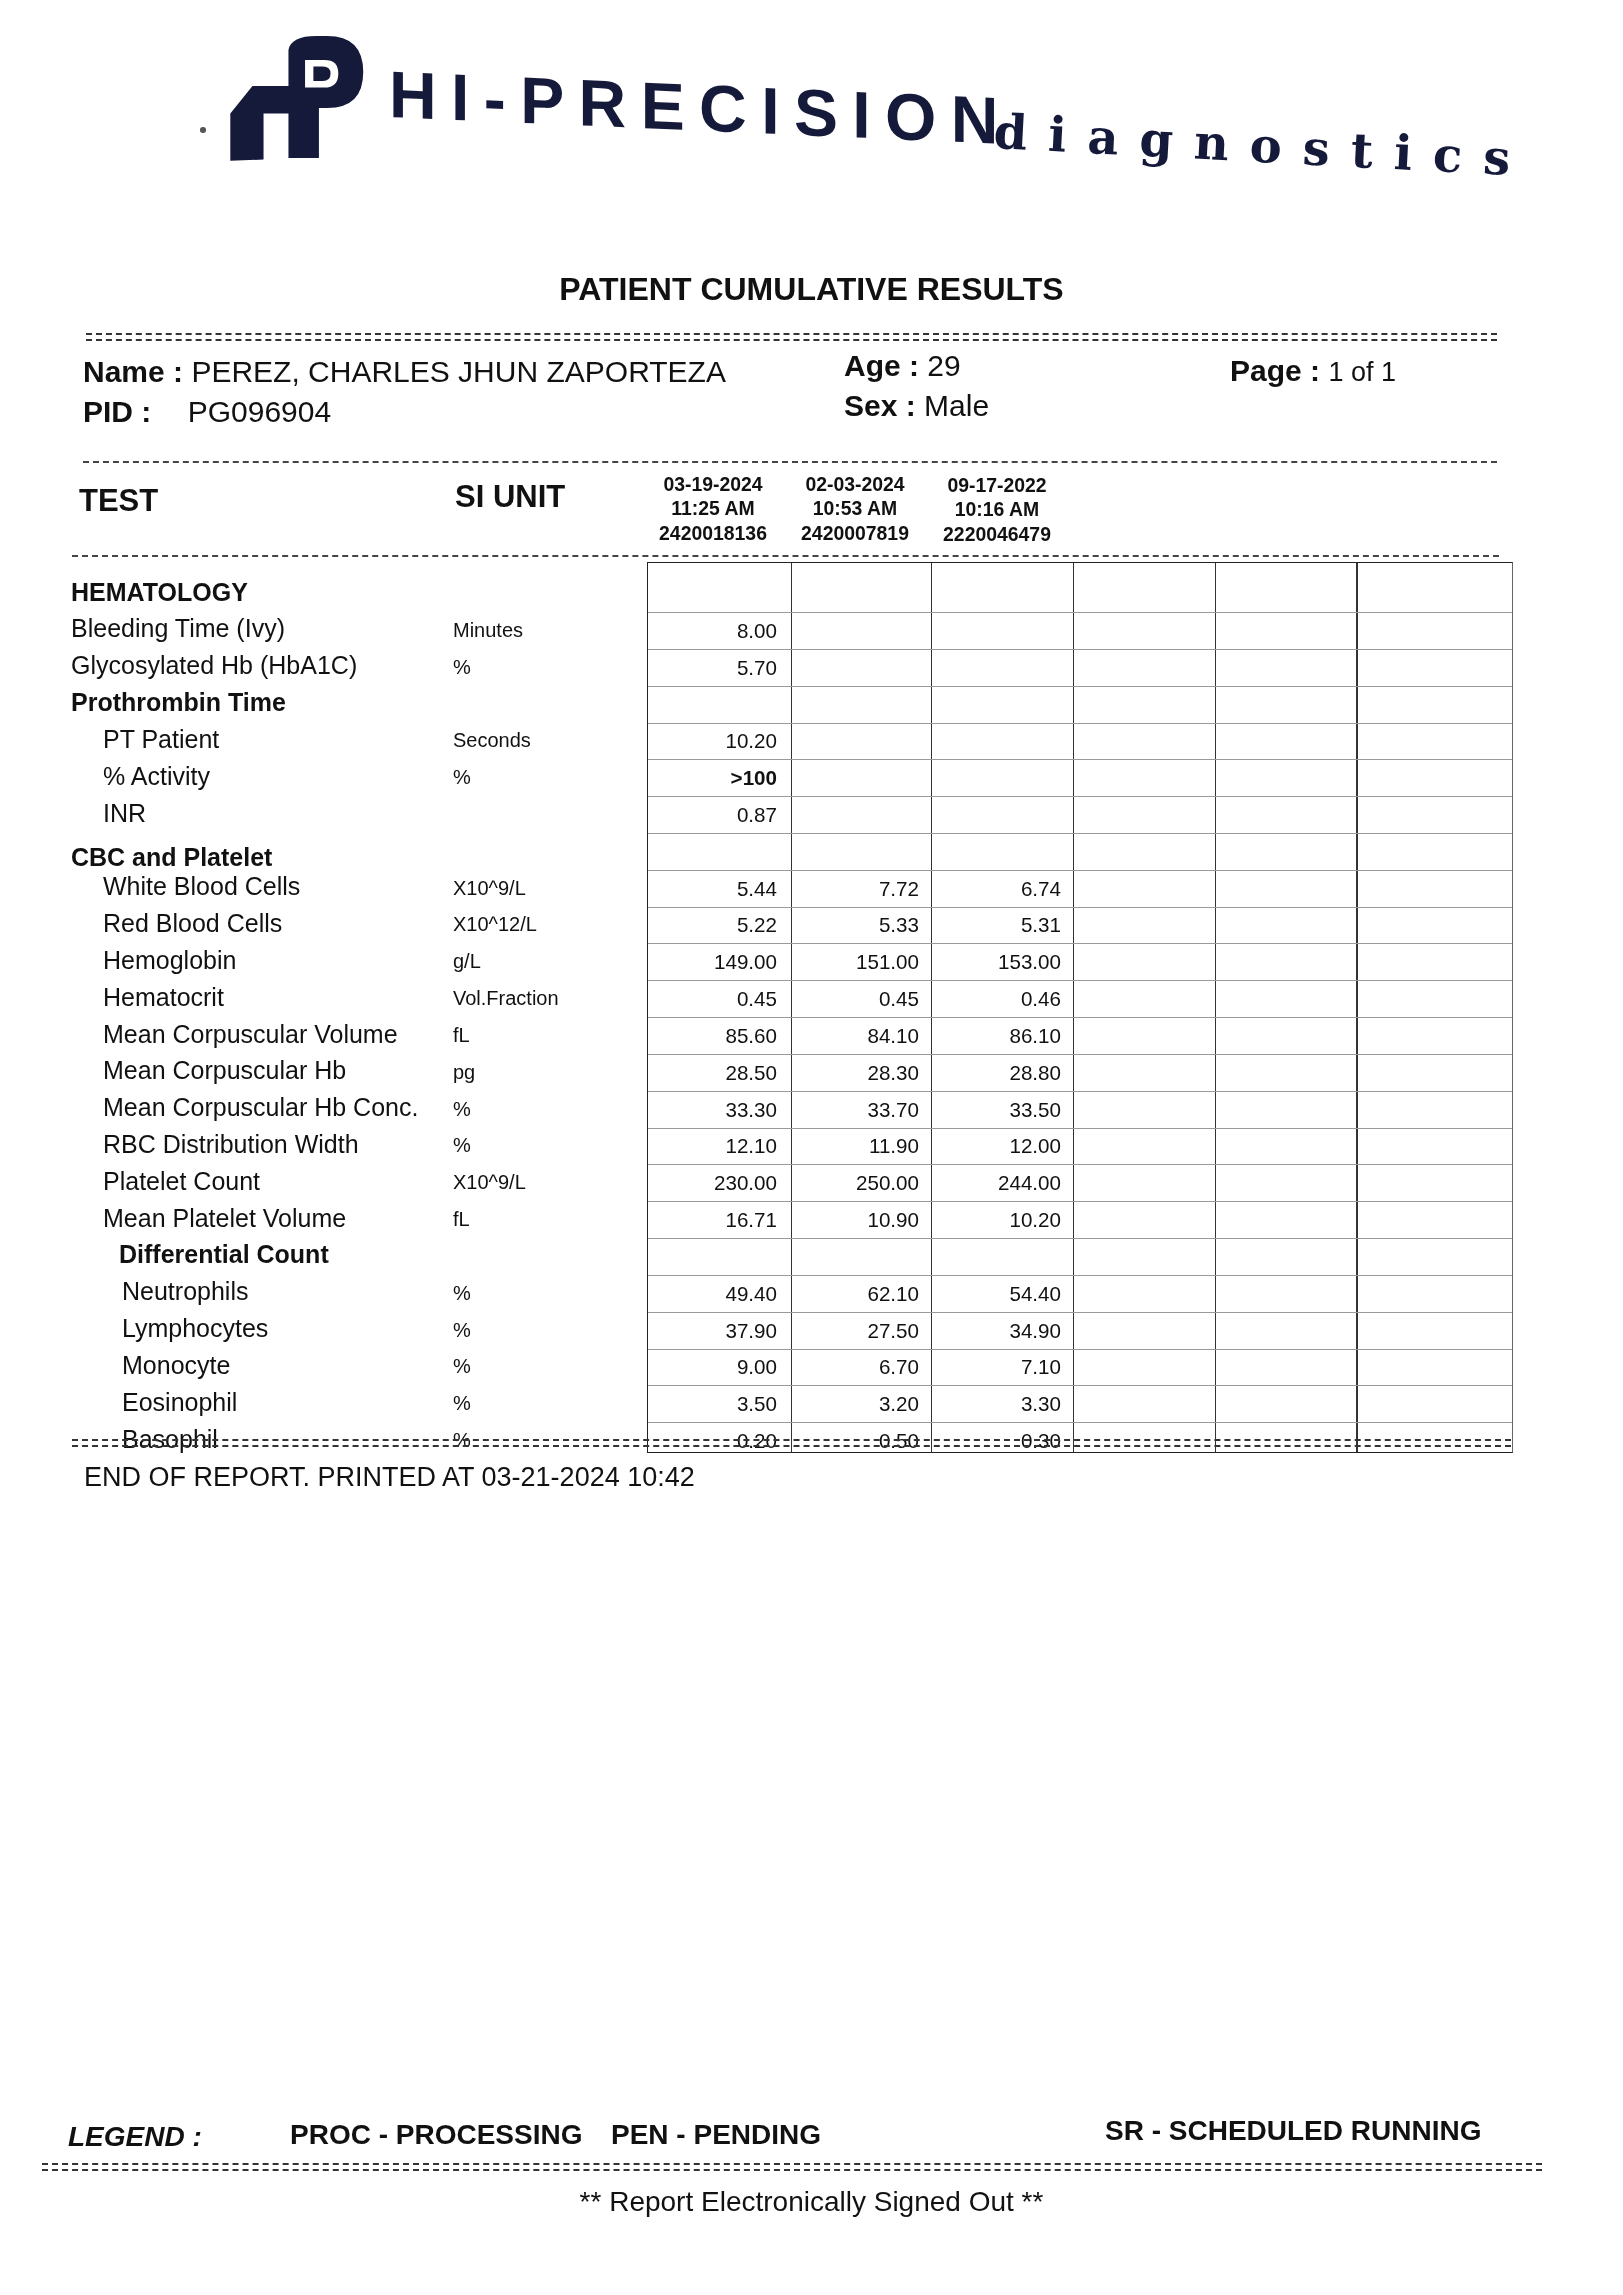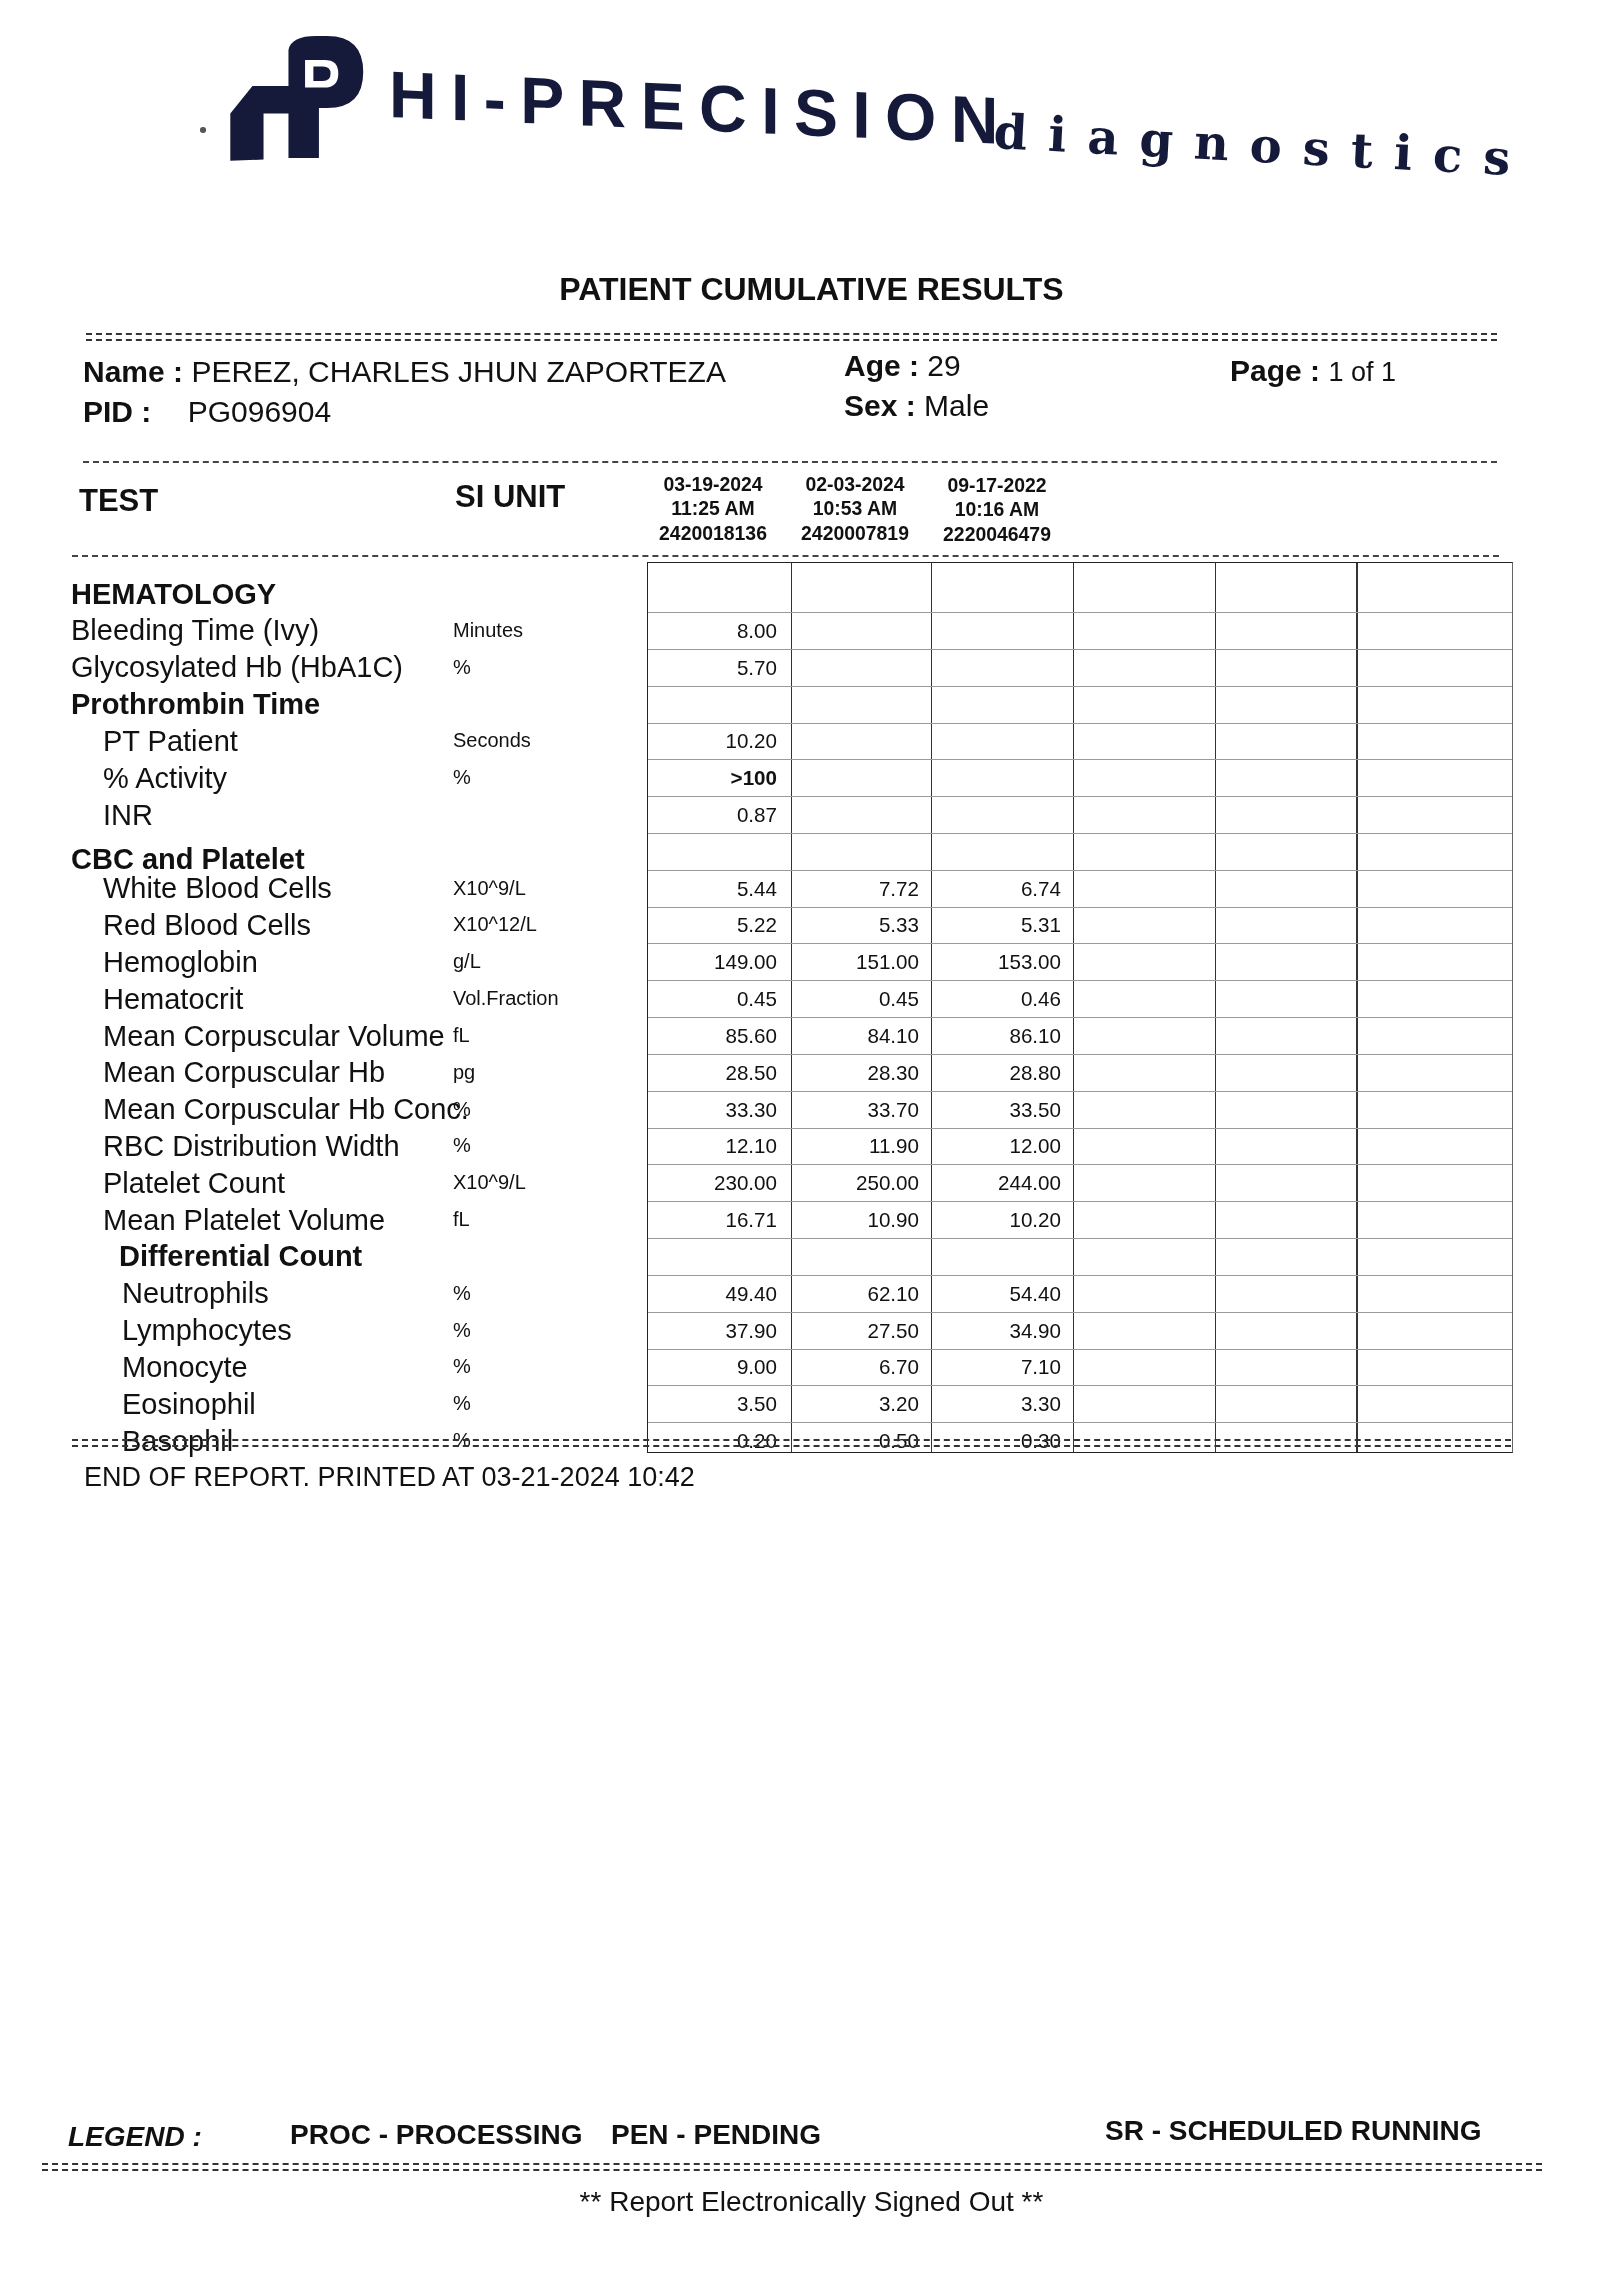--- a/index.html
+++ b/index.html
@@ -25,21 +25,21 @@
 
   .col-head { font-size: 31px; font-weight: 700; }
   .date-head { width: 144px; text-align: center; font-size: 19.4px; font-weight: 700; line-height: 24.4px; }
 
   
   .grid { left: 647px; top: 562px; width: 864px; height: 889px; border: 1.7px solid #222; border-right: 1.1px solid #666; }
   .vline { position: absolute; top: 0; bottom: 0; width: 0; border-left: 1.1px solid #333; }
   .vline.thick { border-left: 2.2px solid #333; }
   .hline { position: absolute; left: 0; right: 0; height: 0; border-top: 1.7px solid #9a9a9a; }
 
-  .row-label { font-size: 29px; white-space: nowrap; }
+  .row-label { font-size: 25px; white-space: nowrap; }
   .row-label.section { font-weight: 700; }
   .row-unit { font-size: 20px; white-space: nowrap; }
   .cell { width: 133px; text-align: right; font-size: 20.6px; white-space: nowrap; }
 
   .footer-text { font-size: 27px; white-space: nowrap; }
   .legend { font-size: 28px; font-weight: 700; white-space: nowrap; }
   .legend.italic { font-style: italic; }
   .signed { left: 0; width: 1623px; text-align: center; font-size: 28px; top: 2186px; }
 </style>
 </head>

